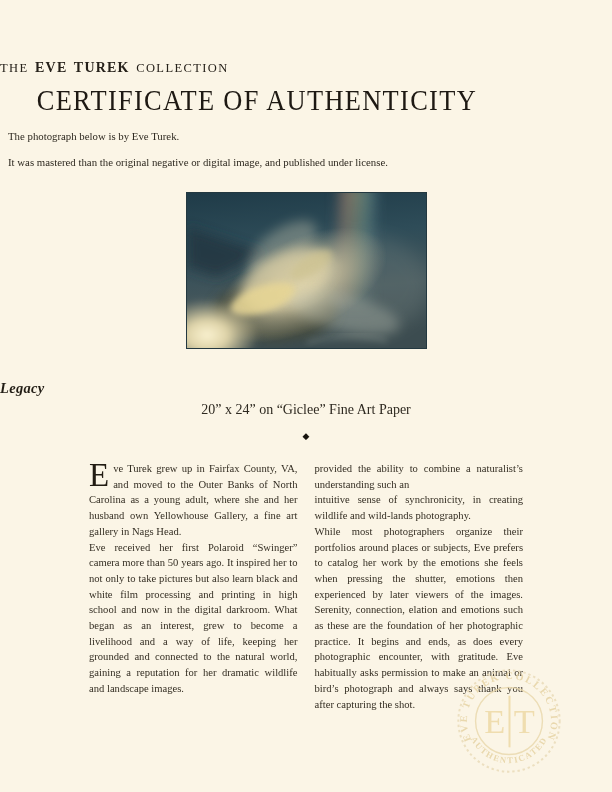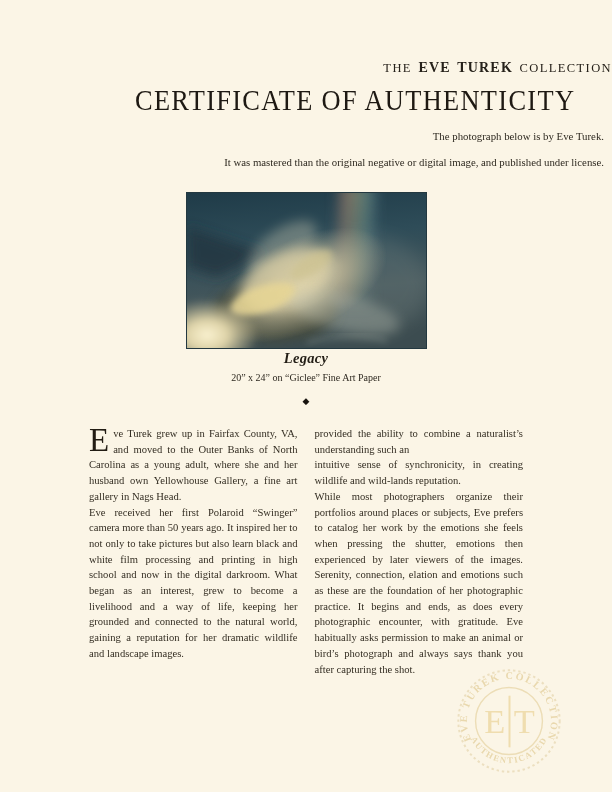--- a/index.html
+++ b/index.html
@@ -5,42 +5,42 @@
   html,body { margin:0; padding:0; background:#e8e4d8; }
   .page {
     position:relative;
     width:612px; height:792px;
     margin:0 auto;
     background:#fbf5e6;
     font-family:"Liberation Serif", serif;
     color:#2e2920;
     overflow:hidden;
   }
-  .header { text-align:right; padding-top:60px; }
+  .header { text-align:left; padding-top:60px; }
   .collection-line {
     font-size:12.5px; letter-spacing:1.4px; word-spacing:2px; color:#26211a;
   }
   .collection-line .name { font-weight:bold; font-size:14px; letter-spacing:1.2px; }
   .title {
     margin:7px 0 0; font-weight:normal; font-size:30px; letter-spacing:1.5px;
     color:#1e1913; transform:scaleX(0.88); transform-origin:center; white-space:nowrap;
   }
   .sub-wrap { margin-top:11px; }
   .sub { margin:8px; font-size:10.8px; line-height:17.5px; color:#2e2920; }
   .photo-frame {
     width:239px; height:155px; margin:21px auto 0;
     border:1px solid rgba(28,42,48,0.55);
     background:#2e4a55;
   }
   .photo-frame svg { display:block; width:100%; height:100%; }
   .art-title {
-    margin-top:1px; text-align:center; font-style:italic; font-weight:bold;
+    margin-top:31px; font-style:italic; font-weight:bold;
     font-size:14.5px; letter-spacing:0.3px; color:#221d15;
   }
-  .art-size { margin-top:5px; text-align:center; font-size:10px; color:#2e2920; }
+  .art-size { margin-top:5px; text-align:center; font-size:14px; color:#2e2920; }
   .divider { text-align:center; margin-top:13px; font-size:9px; color:#17130e; }
   .bio { width:434px; margin:20px auto 0; display:flex; gap:17px; }
   .col {
     width:208.5px; font-size:10.6px; line-height:15.7px;
     text-align:justify; color:#332d22;
   }
   .col p { margin:0; }
   .dropcap {
     float:left; font-size:33px; line-height:27px;
     padding:1px 4px 0 0; color:#221c13;
@@ -162,21 +162,21 @@
 
   <div class="divider">◆</div>
 
   <div class="bio">
     <div class="col">
       <p><span class="dropcap">E</span><span>ve Turek grew up in Fairfax County, VA, and moved to the Outer Banks of North Carolina as a young adult, where she and her husband own Yellowhouse Gallery, a fine art gallery in Nags Head.</span></p>
       <p>Eve received her first Polaroid “Swinger” camera more than 50 years ago. It inspired her to not only to take pictures but also learn black and white film processing and printing in high school and now in the digital darkroom. What began as an interest, grew to become a livelihood and a way of life, keeping her grounded and connected to the natural world, gaining a reputation for her dramatic wildlife and landscape images.</p>
     </div>
     <div class="col">
       <p>provided the ability to combine a naturalist’s understanding such an</p>
-      <p>intuitive sense of synchronicity, in creating wildlife and wild-lands reputation.</p>
+      <p>intuitive sense of synchronicity, in creating wildlife and wild-lands photography.</p>
       <p>While most photographers organize their portfolios around places or subjects, Eve prefers to catalog her work by the emotions she feels when pressing the shutter, emotions then experienced by later viewers of the images. Serenity, connection, elation and emotions such as these are the foundation of her photographic practice. It begins and ends, as does every photographic encounter, with gratitude. Eve habitually asks permission to make an animal or bird’s photograph and always says thank you after capturing the shot.</p>
     </div>
   </div>
 
   <div class="seal">
     <svg viewBox="0 0 150 150">
       <circle cx="75" cy="75" r="50" fill="none" stroke="#eadcba" stroke-width="2" stroke-dasharray="2.4 2.8"></circle>
       <circle cx="75" cy="75" r="33" fill="none" stroke="#ead9ae" stroke-width="1.4"></circle>
       <path id="sealTopArc" d="M 37.4 92.5 A 41.5 41.5 0 1 1 112.6 92.5" fill="none"></path>
       <path id="sealBottomArc" d="M 39.1 95.8 A 41.5 41.5 0 0 0 110.9 95.8" fill="none"></path>

